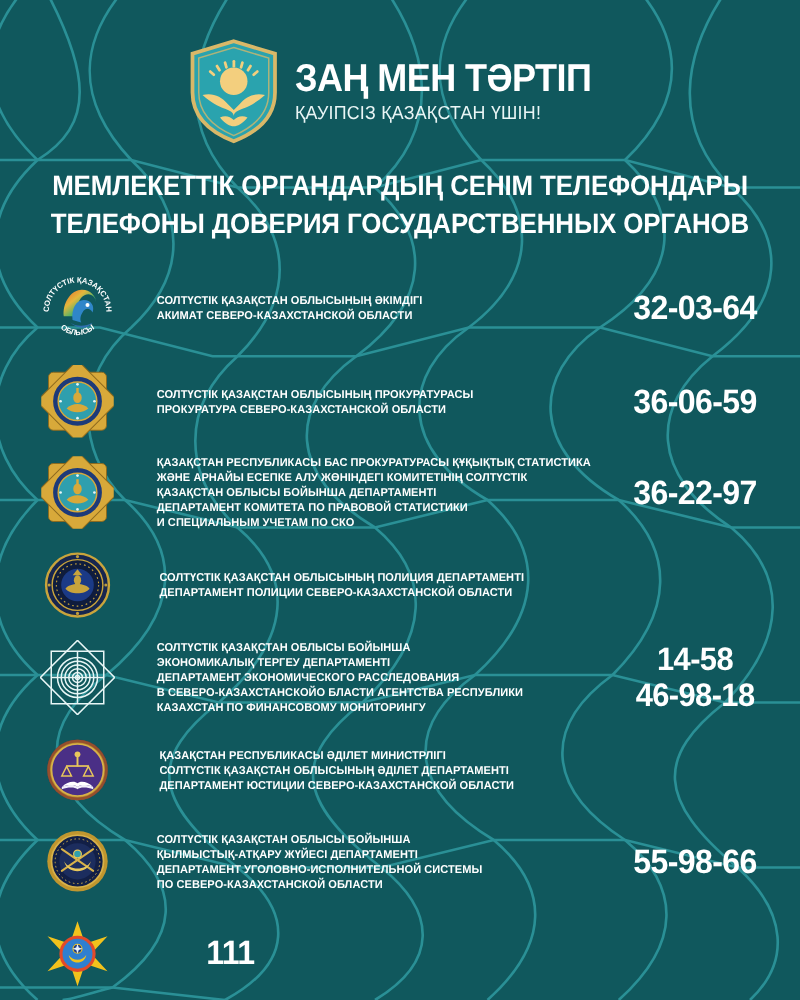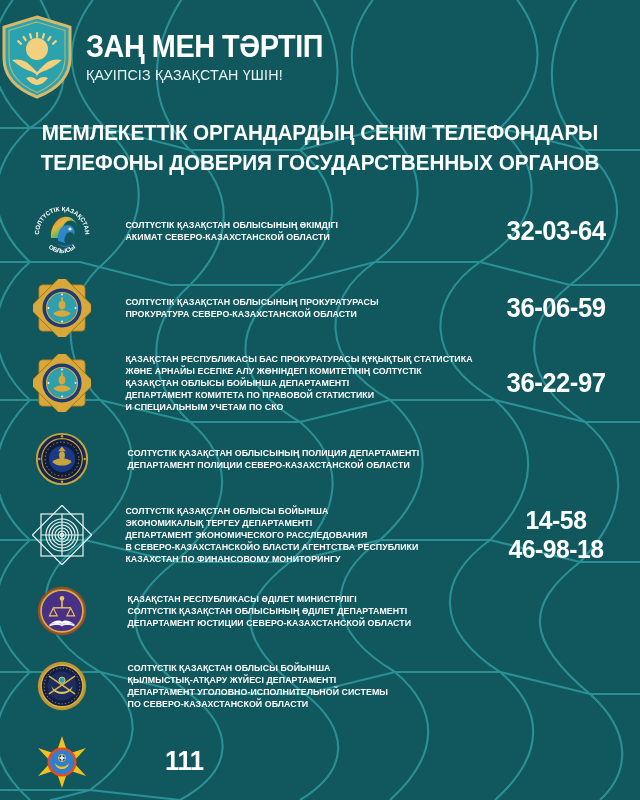--- a/index.html
+++ b/index.html
@@ -22,22 +22,22 @@
   }
   #content {
     position:relative;
     z-index:2;
     width:640px; height:800px;
     display:flex; flex-direction:column;
   }
 
   
   .header {
-    display:flex; flex-direction:column; align-items:flex-start;
-    padding-top:14px;
+    display:flex; flex-direction:column; align-items:center;
+    padding-top:30px;
   }
   .brand-row {
     display:flex; align-items:center; justify-content:center;
     gap:12px;
   }
   .brand-text { display:flex; flex-direction:column; align-items:flex-start; }
   .brand-title {
     color:#ffffff;
     font-size:31px;
     font-weight:bold;
@@ -429,20 +429,23 @@
               <circle r="18.5" fill="none" stroke="#d8b24a" stroke-width="0.8" stroke-dasharray="1.3 2.2"></circle>
             </g>
           </svg>
         </div>
         <div class="label-cell">
           <div class="ln">СОЛТҮСТІК ҚАЗАҚСТАН ОБЛЫСЫ БОЙЫНША</div>
           <div class="ln">ҚЫЛМЫСТЫҚ-АТҚАРУ ЖҮЙЕСІ ДЕПАРТАМЕНТІ</div>
           <div class="ln">ДЕПАРТАМЕНТ УГОЛОВНО-ИСПОЛНИТЕЛЬНОЙ СИСТЕМЫ</div>
           <div class="ln">ПО СЕВЕРО-КАЗАХСТАНСКОЙ ОБЛАСТИ</div>
         </div>
+        <div class="phone-cell">
+          <div class="pn single">55-98-66</div>
+        </div>
       </div>
 
       <div class="row">
         <div class="emblem-cell">
           <svg class="emblem" width="60" height="60" viewBox="0 0 60 60">
             <g transform="translate(30,30)">
               <g fill="#f2c21c">
                 <path d="M0,-26 L6,-8 L24,-14 L11,0 L24,14 L6,8 L0,26 L-6,8 L-24,14 L-11,0 L-24,-14 L-6,-8 Z"></path>
               </g>
               <circle r="14.5" fill="#e24a2a"></circle>

